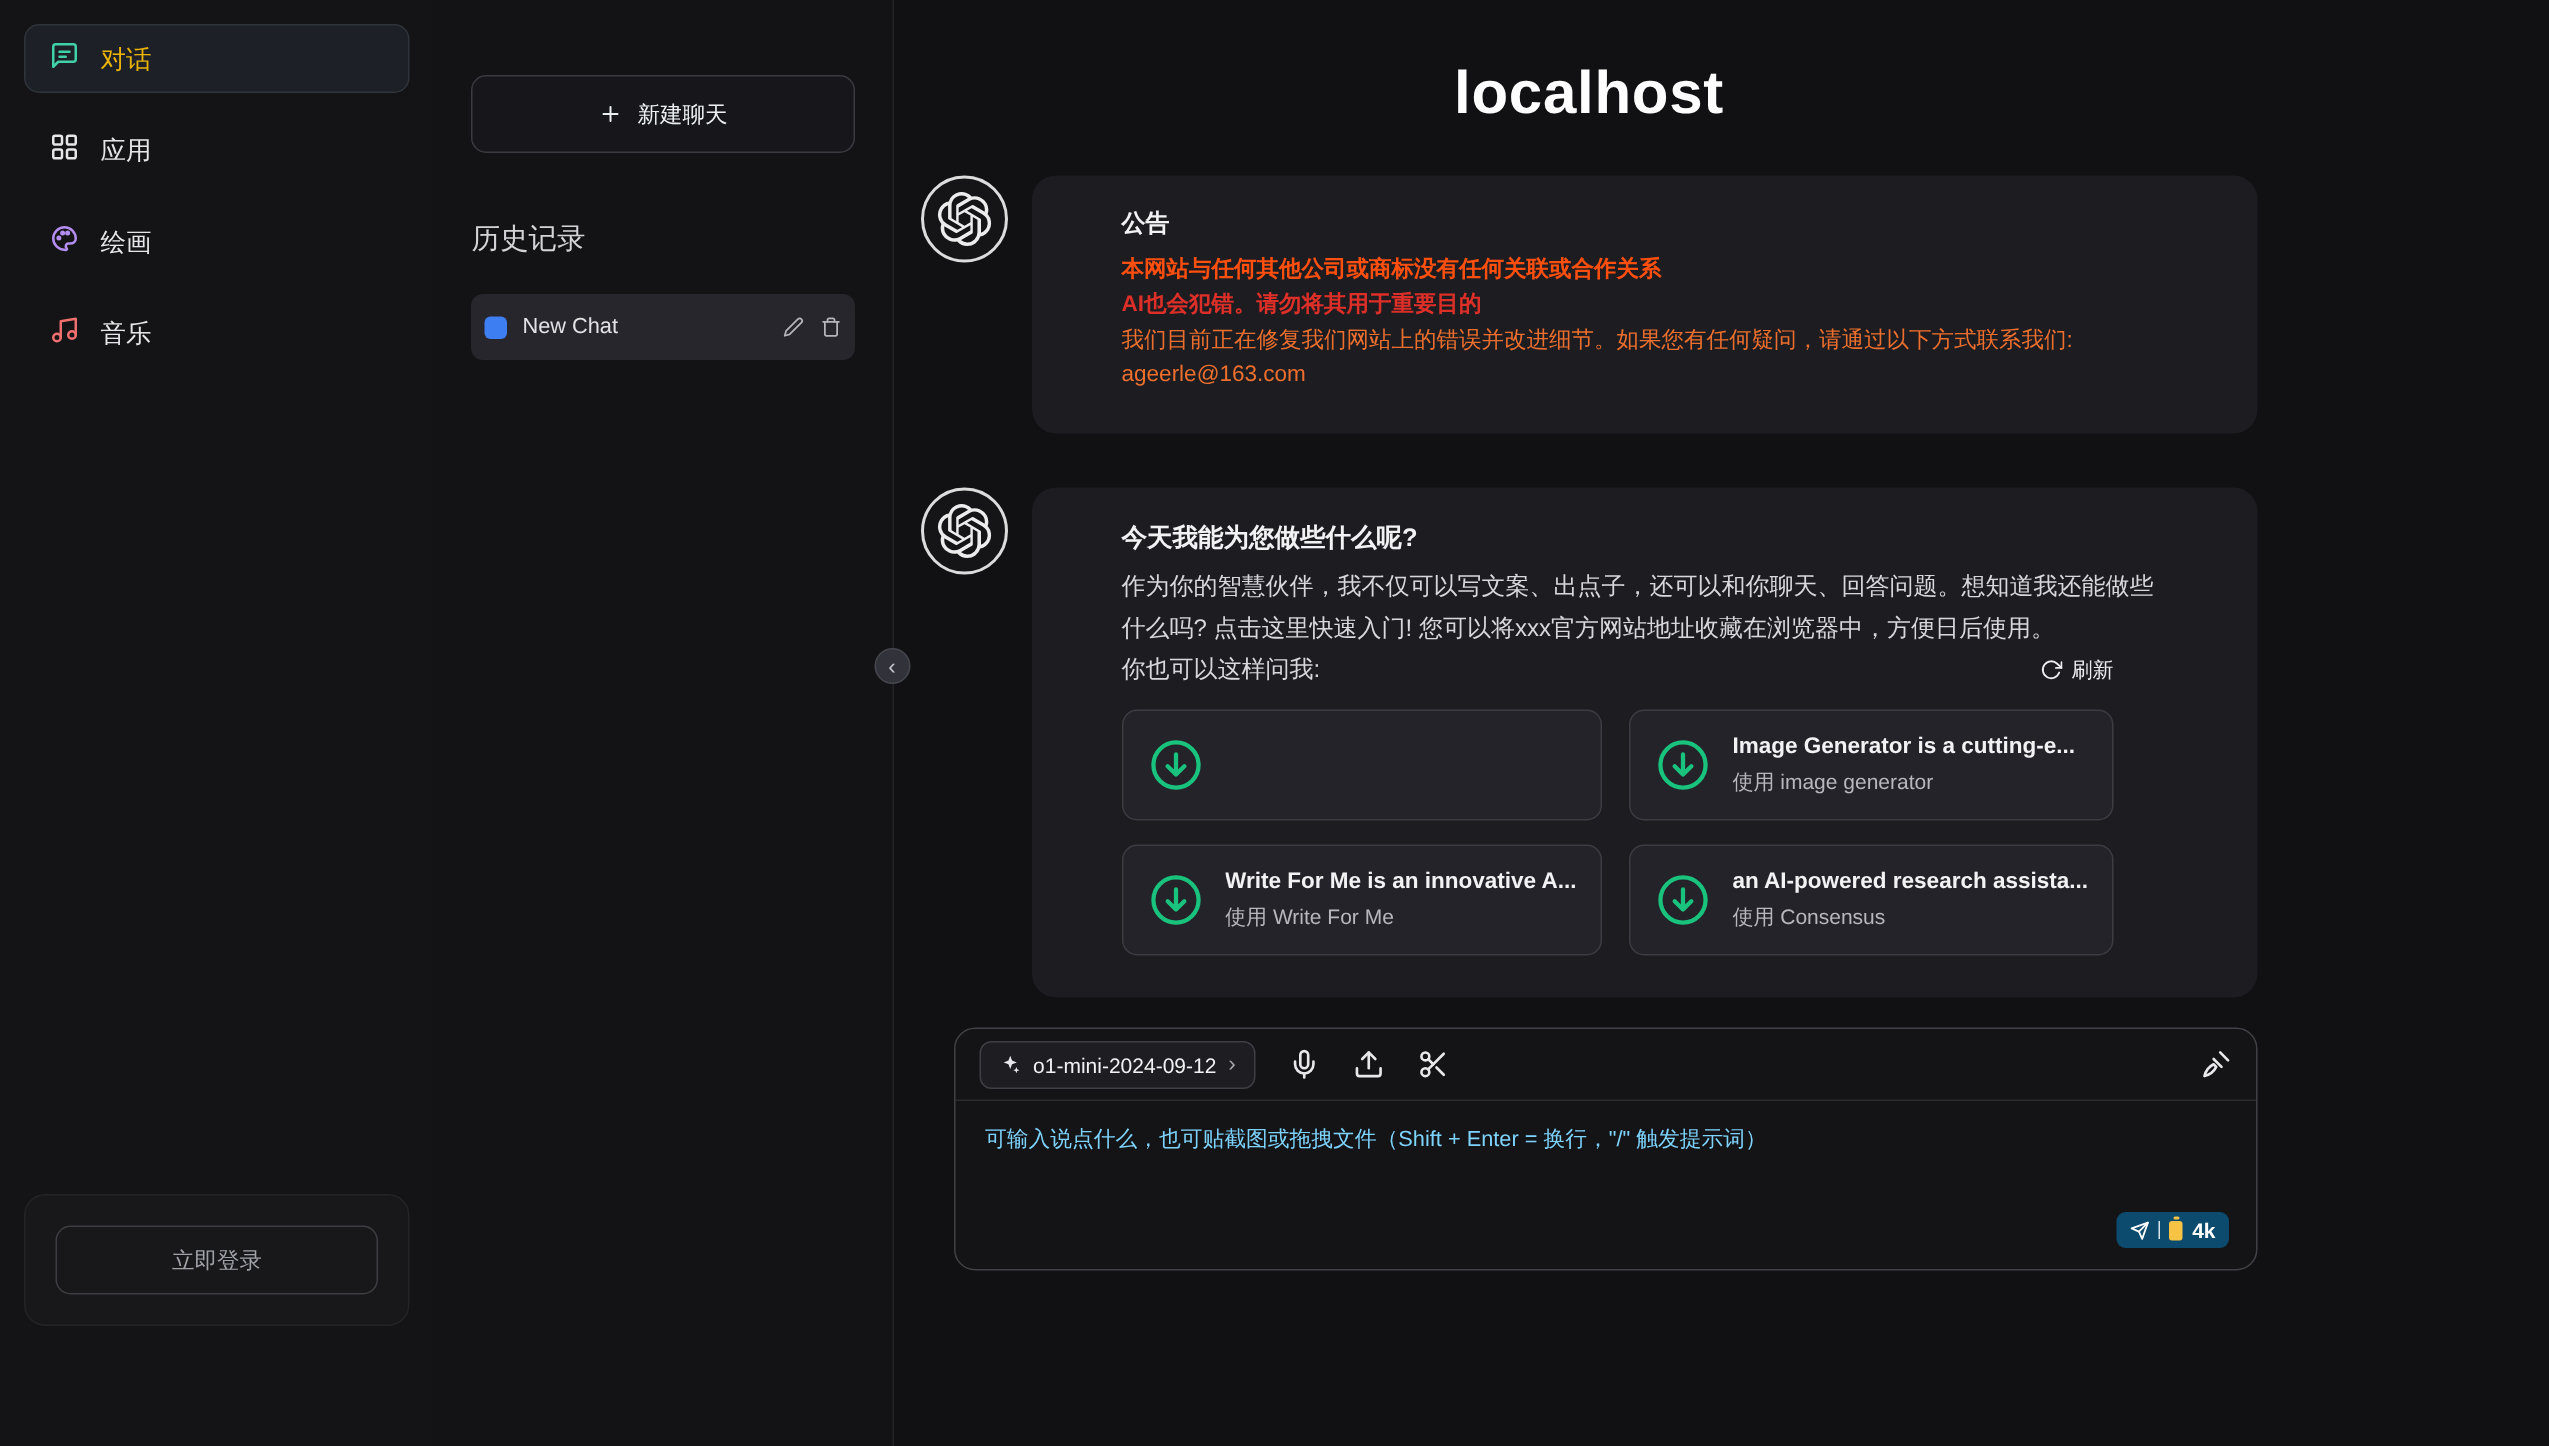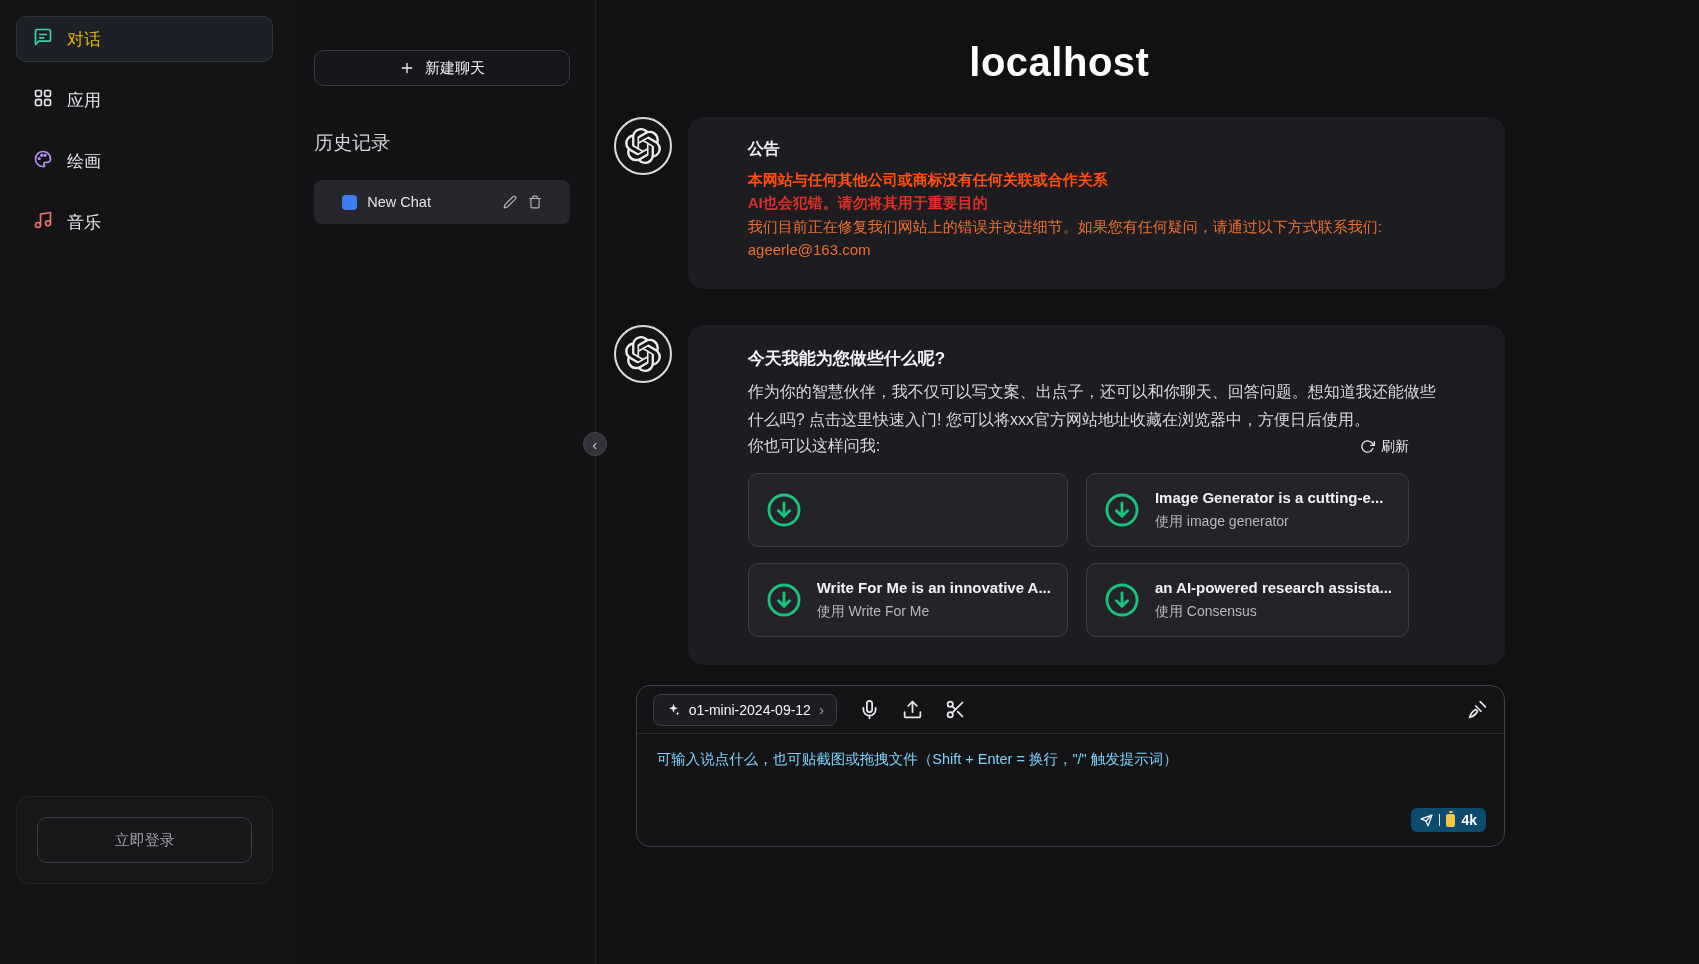--- a/index.html
+++ b/index.html
@@ -29,29 +29,29 @@
   }
   .login-btn {
     width:100%; height:46px; border:1px solid #3d3d43; border-radius:10px;
     background:transparent; color:#a0a2a8; font-size:15px; cursor:pointer;
     font-family:inherit;
   }
 
   
   .chatlist { width:322px; padding:50px 25px 0; border-right:1px solid #242428; position:relative; background:#131316; }
   .new-chat-btn {
-    width:100%; height:36px; border:1px solid #3a3a40; background:#17171b; border-radius:10px;
+    width:100%; height:52px; border:1px solid #3a3a40; background:#17171b; border-radius:10px;
     color:#eceff1; font-size:15px; display:flex; align-items:center; justify-content:center; gap:10px;
     cursor:pointer; font-family:inherit;
   }
   .new-chat-btn svg { width:16px; height:16px; }
   .history-title { margin-top:44px; font-size:19px; color:#d4d4d8; }
   .history-item {
     margin-top:24px; background:#26262c; border-radius:8px; height:44px;
-    display:flex; align-items:center; gap:10px; padding:0 28px; cursor:pointer;
+    display:flex; align-items:center; gap:10px; padding:0 9px; cursor:pointer;
   }
   .chat-dot { width:15px; height:15px; border-radius:4px; background:#3d7ef2; flex:none; }
   .history-item .title { flex:1; font-size:14.5px; color:#e2e2e6; }
   .item-actions { display:flex; gap:11px; color:#b5b5bb; align-items:center; }
   .item-actions svg { width:14px; height:14px; cursor:pointer; }
   .collapse-handle {
     position:absolute; right:-12px; top:432px; width:24px; height:24px; border-radius:50%;
     background:#32333a; border:1px solid #45464d; color:#c6c6cc;
     display:flex; align-items:center; justify-content:center; font-size:15px; line-height:1;
     cursor:pointer; z-index:5;

